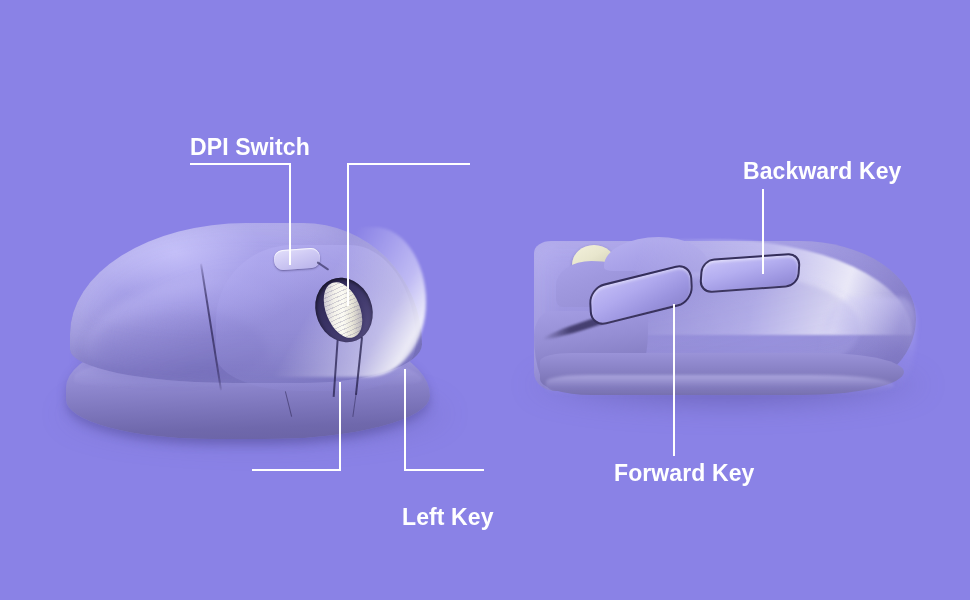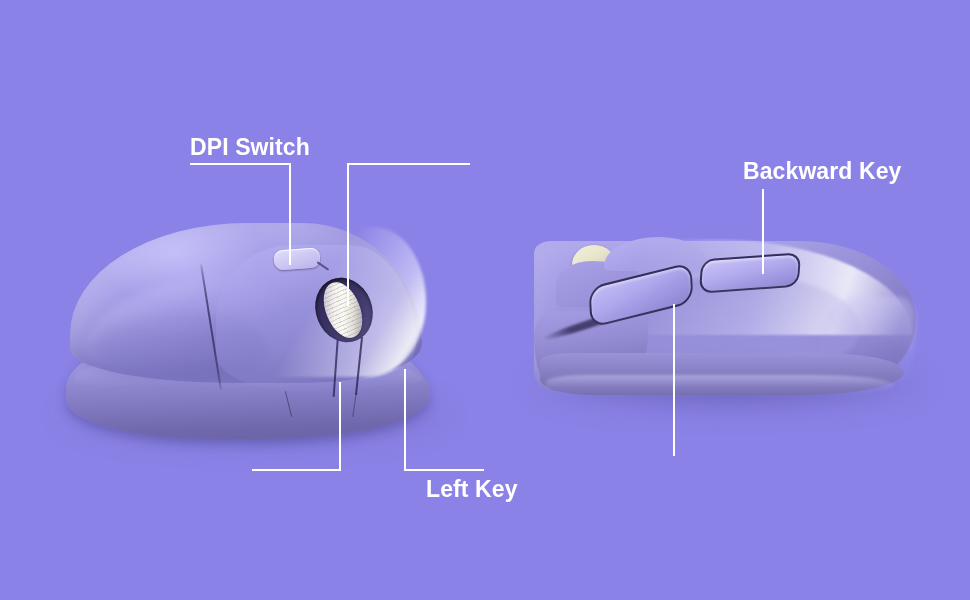--- a/index.html
+++ b/index.html
@@ -479,20 +479,21 @@
   <div class="leader leader-v" style="left:289px; top:163px; height:102px;"></div>
 
   <div class="leader leader-h" style="left:347px; top:163px; width:123px;"></div>
   <div class="leader leader-v" style="left:347px; top:163px; height:143px;"></div>
 
   <div class="leader leader-v" style="left:339px; top:382px; height:89px;"></div>
   <div class="leader leader-h" style="left:252px; top:469px; width:89px;"></div>
 
   <div class="leader leader-v" style="left:404px; top:369px; height:102px;"></div>
   <div class="leader leader-h" style="left:404px; top:469px; width:80px;"></div>
-  <div class="callout-label" style="left:402px; top:478px;margin-left:24px;">Left Key</div>
+  <div class="callout-label" style="left:402px; top:506px;">Left Key</div>
 
   <div class="callout-label" style="left:695px; top:160px;margin-left:48px;">Backward Key</div>
   <div class="leader leader-v" style="left:762px; top:189px; height:85px;"></div>
 
   <div class="leader leader-v" style="left:673px; top:304px; height:152px;"></div>
+  <div class="callout-label" style="left:614px; top:462px;">Forward Key</div>
 
 </div>
 
 </body></html>

